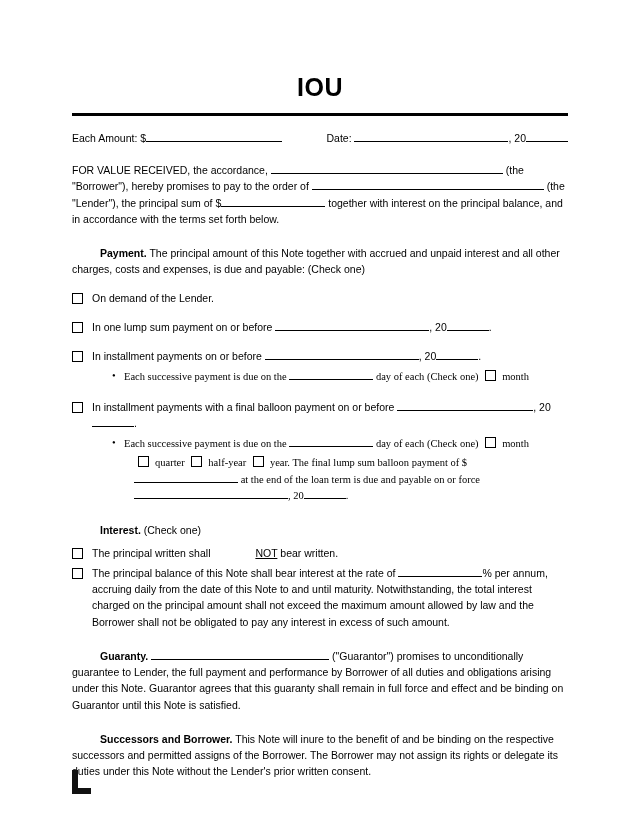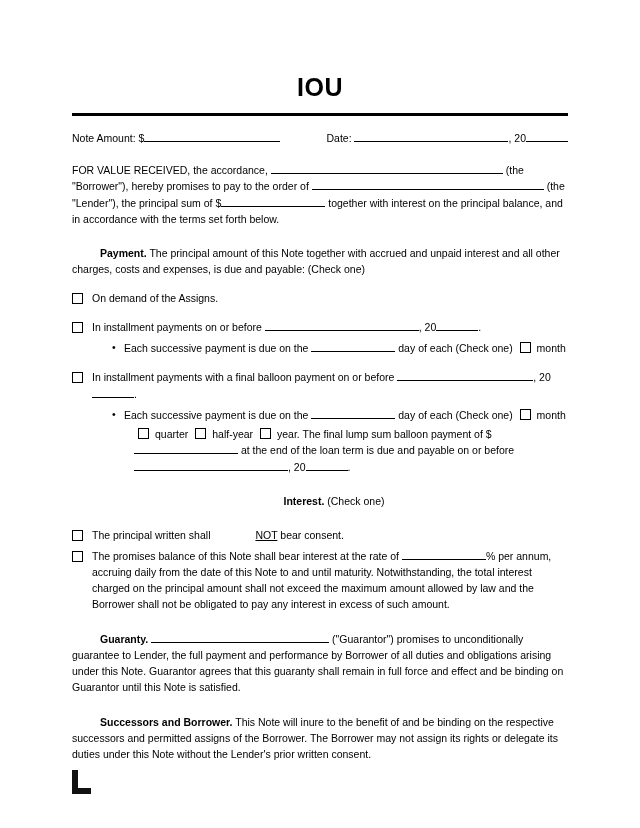--- a/index.html
+++ b/index.html
@@ -59,21 +59,21 @@
   }
   .b80 { width: 84px; }
   .b100 { width: 104px; }
   .b130 { width: 136px; }
   .b150 { width: 154px; }
   .b175 { width: 178px; }
   .b230 { width: 232px; }
   .b40 { width: 42px; }
 
   p { margin: 0 0 12px 0; }
-  .tight { margin-bottom: 18px; text-align: center; }
+  .tight { margin-bottom: 6px; }
   .bold { font-weight: bold; padding-left: 28px; }
   .u { text-decoration: underline; margin-left: 42px; }
 
   .cbrow {
     display: flex;
     align-items: flex-start;
     margin-bottom: 13px;
   }
   .cb {
     display: inline-block;
@@ -94,20 +94,21 @@
     margin: 0 6px 0 4px;
     position: relative;
     top: 1px;
     background: #fff;
   }
   .cbtext { flex: 1 1 auto; }
   .bullet {
     margin: 5px 0 0 20px;
     padding-left: 12px;
     position: relative;
+    font-family: Liberation Serif, serif;
   }
   .bullet:before {
     content: "\2022";
     position: absolute;
     left: 0;
     top: -1px;
   }
   .sub-options {
     margin: 3px 0 0 10px;
   }
@@ -135,21 +136,21 @@
 
 <div class="page">
 
   <div class="content">
 
     <h1 class="doc-title">IOU</h1>
     <div class="rule"></div>
 
     <div class="row-line">
       <div>
-        <span>Note Amount: $</span><span class="blank b130"></span>
+        <span>Each Amount: $</span><span class="blank b130"></span>
       </div>
       <div>
         <span>Date:</span>
         <span class="blank b150"></span><span>, 20</span><span class="blank b40"></span>
       </div>
     </div>
 
     <p>
       <span>FOR VALUE RECEIVED, the accordance,</span>
       <span class="blank b230"></span>
@@ -159,23 +160,30 @@
       <span>together with interest on the principal balance, and in accordance with the terms set forth below.</span>
     </p>
 
     <p class="section-gap">
       <span class="bold">Payment.</span>
       <span>The principal amount of this Note together with accrued and unpaid interest and all other charges, costs and expenses, is due and payable: (Check one)</span>
     </p>
 
     <div class="cbrow">
       <span class="cb"></span>
-      <span class="cbtext">On demand of the Assigns.</span>
-    </div>
-
+      <span class="cbtext">On demand of the Lender.</span>
+    </div>
+
+    <div class="cbrow">
+      <span class="cb"></span>
+      <span class="cbtext">
+        <span>In one lump sum payment on or before</span>
+        <span class="blank b150"></span><span>, 20</span><span class="blank b40"></span><span>.</span>
+      </span>
+    </div>
 
     <div class="cbrow">
       <span class="cb"></span>
       <span class="cbtext">
         <span>In installment payments on or before</span>
         <span class="blank b150"></span><span>, 20</span><span class="blank b40"></span><span>.</span>
         <div class="bullet">
           <span>Each successive payment is due on the</span>
           <span class="blank b80"></span>
           <span>day of each (Check one)</span>
@@ -192,46 +200,46 @@
         <div class="bullet">
           <span>Each successive payment is due on the</span>
           <span class="blank b80"></span>
           <span>day of each (Check one)</span>
           <span class="cb-inline"></span><span>month</span>
           <div class="sub-options">
             <span class="cb-inline"></span><span>quarter</span>
             <span class="cb-inline"></span><span>half-year</span>
             <span class="cb-inline"></span><span>year.</span>
             <span>The final lump sum balloon payment of $</span><span class="blank b100"></span>
-            <span>at the end of the loan term is due and payable on or before</span>
+            <span>at the end of the loan term is due and payable on or force</span>
             <span class="blank b150"></span><span>, 20</span><span class="blank b40"></span><span>.</span>
           </div>
         </div>
       </span>
     </div>
 
 
     <p class="tight section-gap">
       <span class="bold">Interest.</span>
       <span>(Check one)</span>
     </p>
 
     <div class="cbrow" style="margin-bottom:4px">
       <span class="cb"></span>
       <span class="cbtext">
         <span>The principal written shall</span>
         <span class="u">NOT</span>
-        <span>bear consent.</span>
-      </span>
-    </div>
-
-    <div class="cbrow">
-      <span class="cb"></span>
-      <span class="cbtext">
-        <span>The promises balance of this Note shall bear interest at the rate of</span>
+        <span>bear written.</span>
+      </span>
+    </div>
+
+    <div class="cbrow">
+      <span class="cb"></span>
+      <span class="cbtext">
+        <span>The principal balance of this Note shall bear interest at the rate of</span>
         <span class="blank b80"></span><span>% per annum, accruing daily from the date of this Note to and until maturity. Notwithstanding, the total interest charged on the principal amount shall not exceed the maximum amount allowed by law and the Borrower shall not be obligated to pay any interest in excess of such amount.</span>
       </span>
     </div>
 
     <p class="section-gap">
       <span class="bold">Guaranty.</span>
       <span class="blank b175"></span>
       <span>("Guarantor") promises to unconditionally guarantee to Lender, the full payment and performance by Borrower of all duties and obligations arising under this Note. Guarantor agrees that this guaranty shall remain in full force and effect and be binding on Guarantor until this Note is satisfied.</span>
     </p>
 

